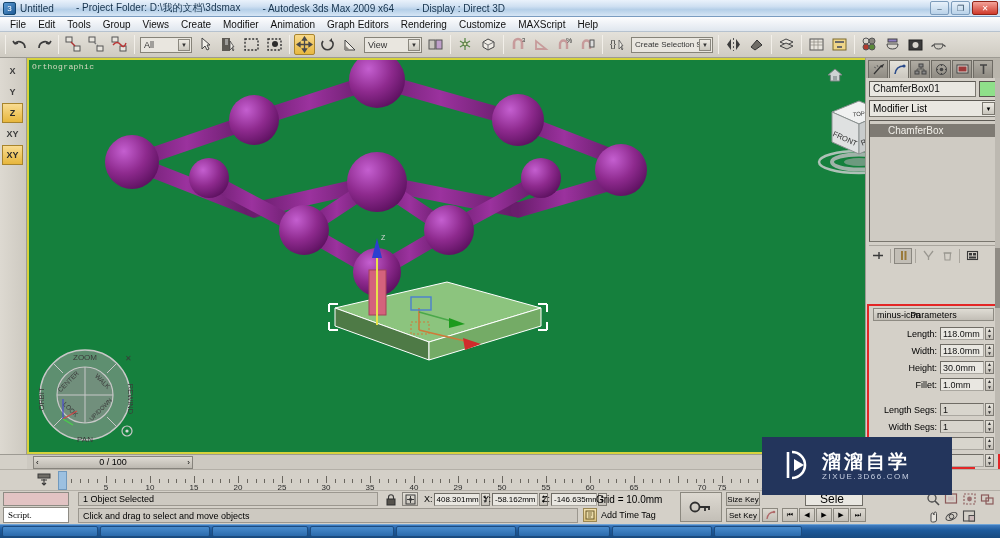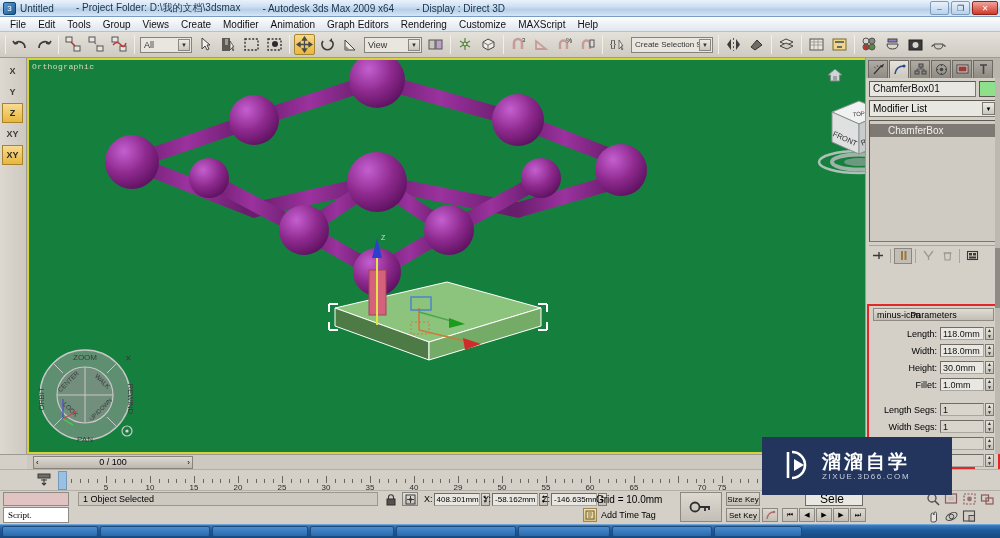--- a/index.html
+++ b/index.html
@@ -1077,20 +1077,21 @@
   <div id="playhead" style="left: 58px;"></div>
 </div>
 
 <div id="statusbar">
   <div id="scriptBox">
     <div id="scriptMini"></div>
     <div id="scriptLbl">Script.</div>
   </div>
 
   <div id="promptTop">1 Object Selected</div>
+  <div id="promptBottom">Click and drag to select and move objects</div>
 
   <div id="lockIcon">
     <svg width="10" height="12" viewBox="0 0 10 12">
         <path d="M2.5 5 V3.2 A2.5 2.5 0 0 1 7.5 3.2 V5" stroke="#3a3a3a" stroke-width="1.1" fill="none"></path>
         <rect x="1" y="5" width="8" height="6" fill="#55524c" stroke="#2f2f2f"></rect>
       </svg>
   </div>
   <div id="selFilterBtn">
     <svg width="11" height="11" viewBox="0 0 11 11">
         <rect x="1" y="1" width="9" height="9" fill="none" stroke="#3a3a3a"></rect>

